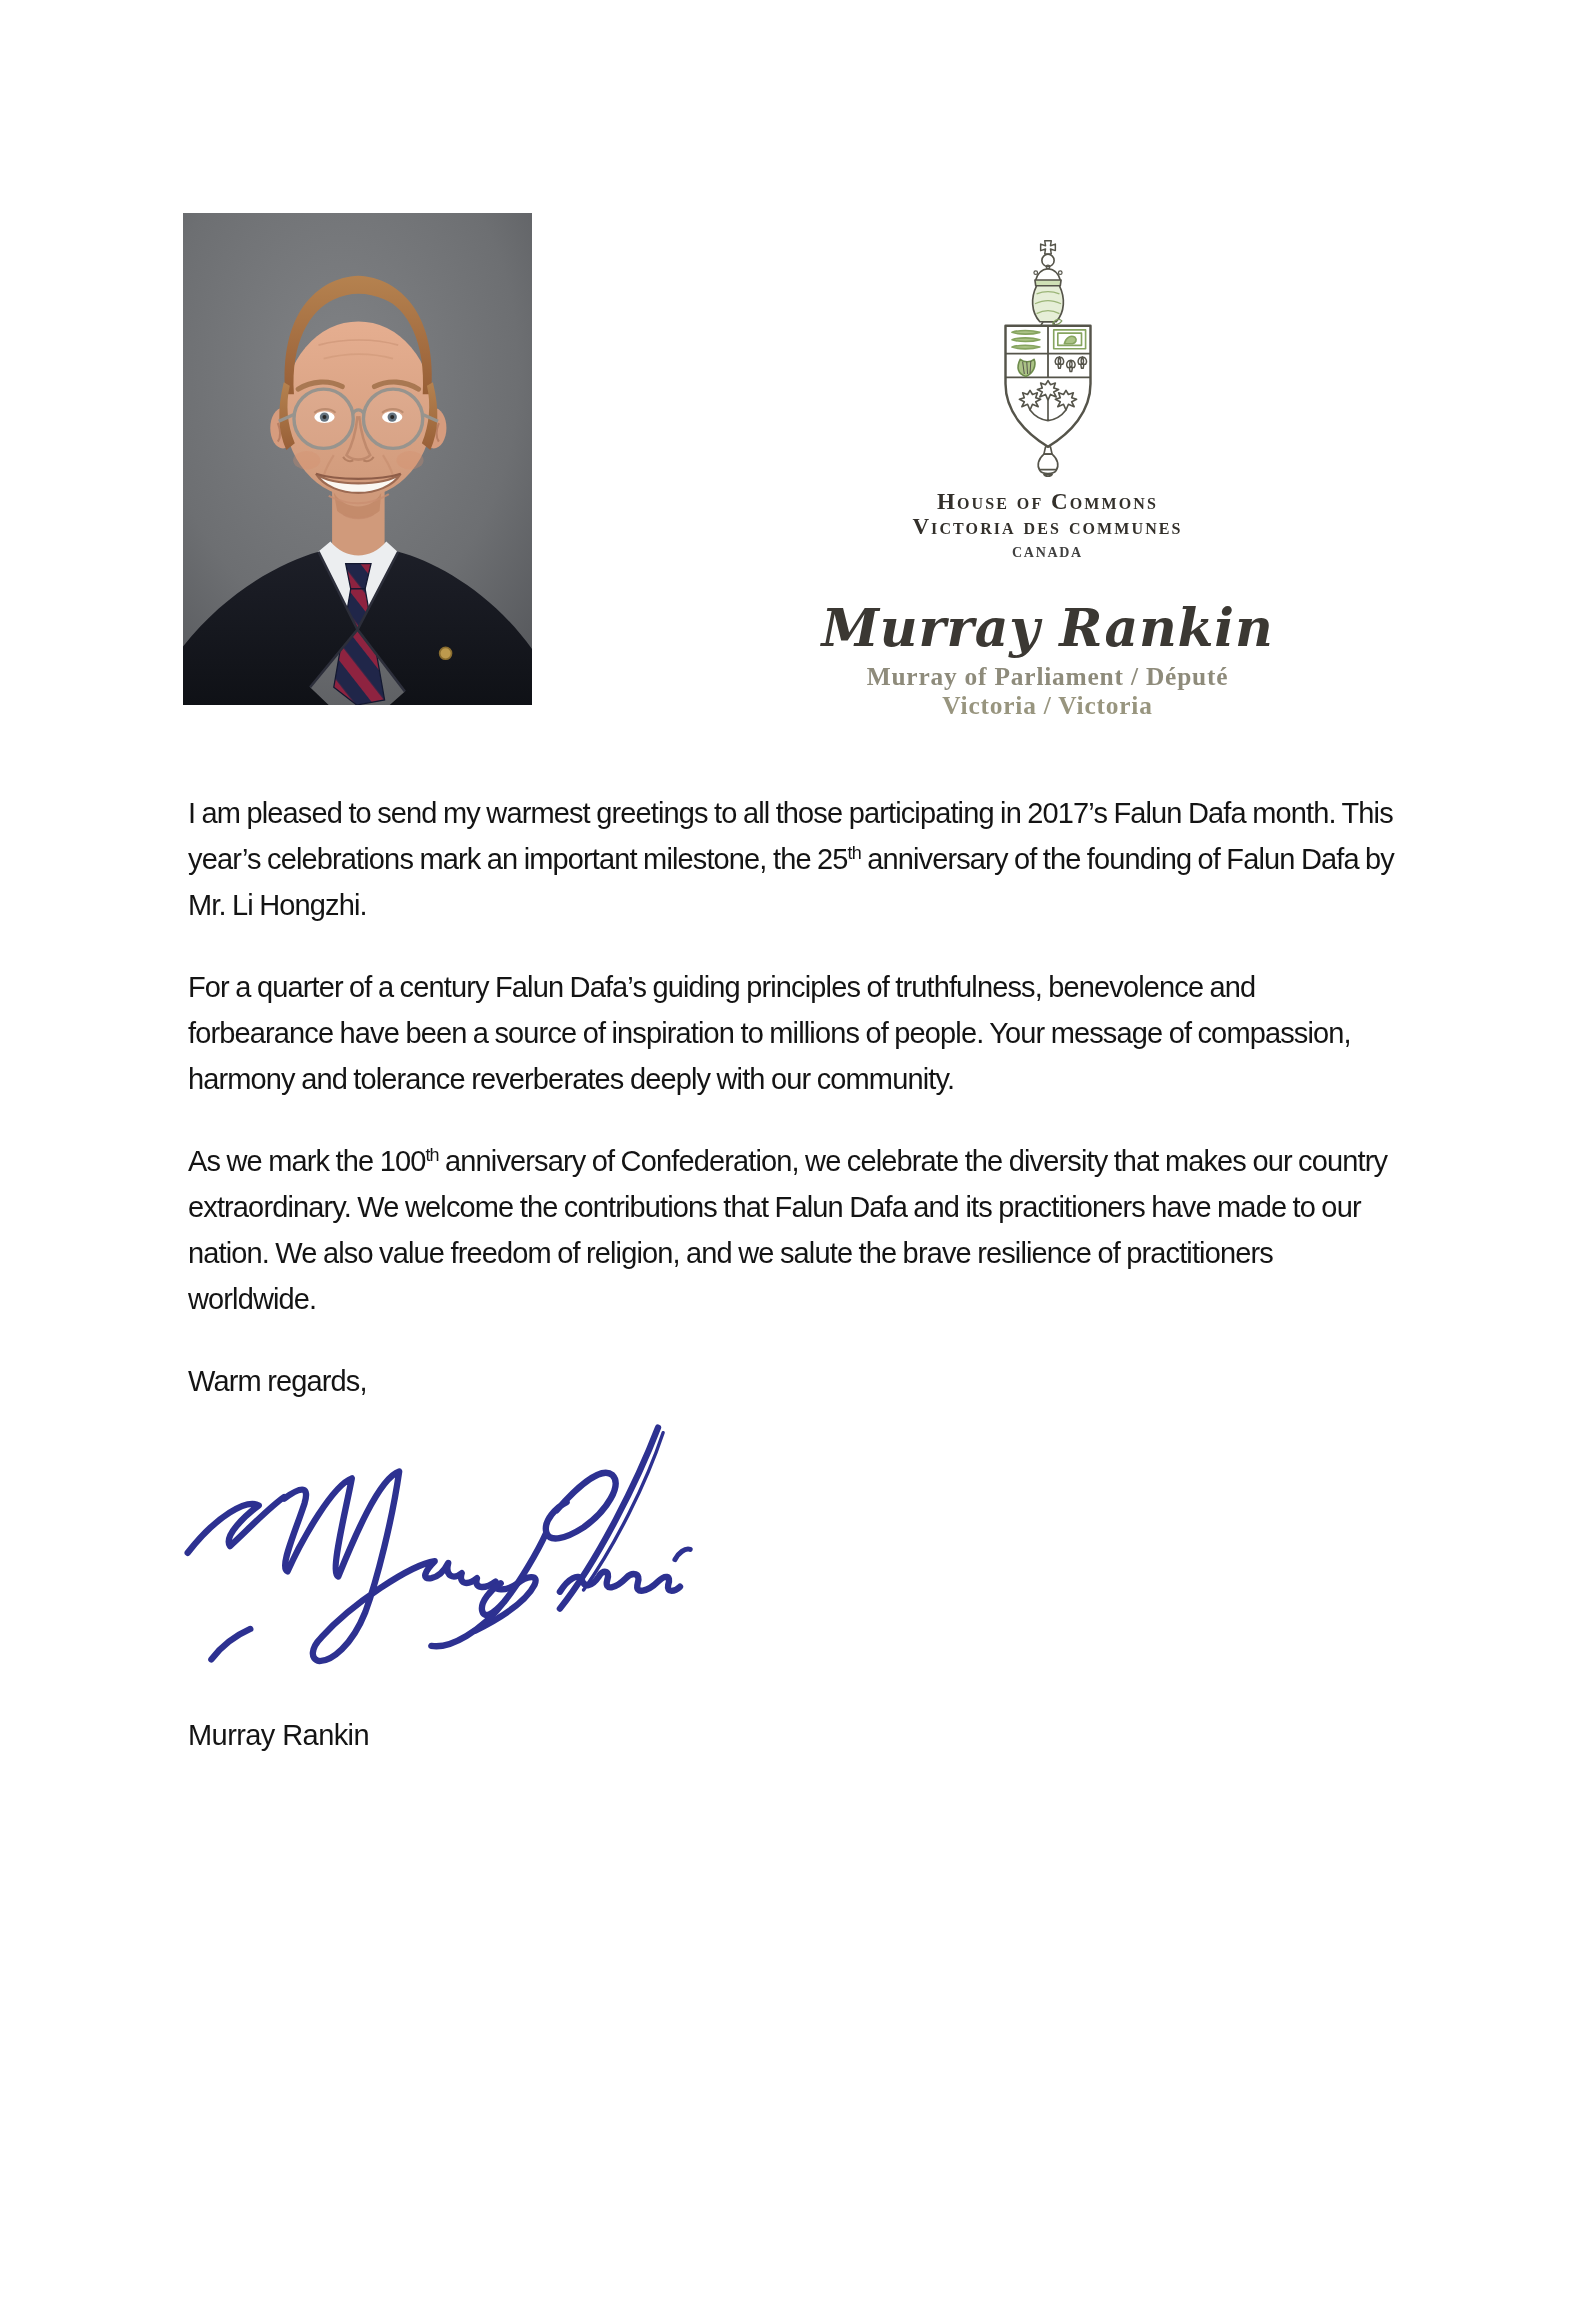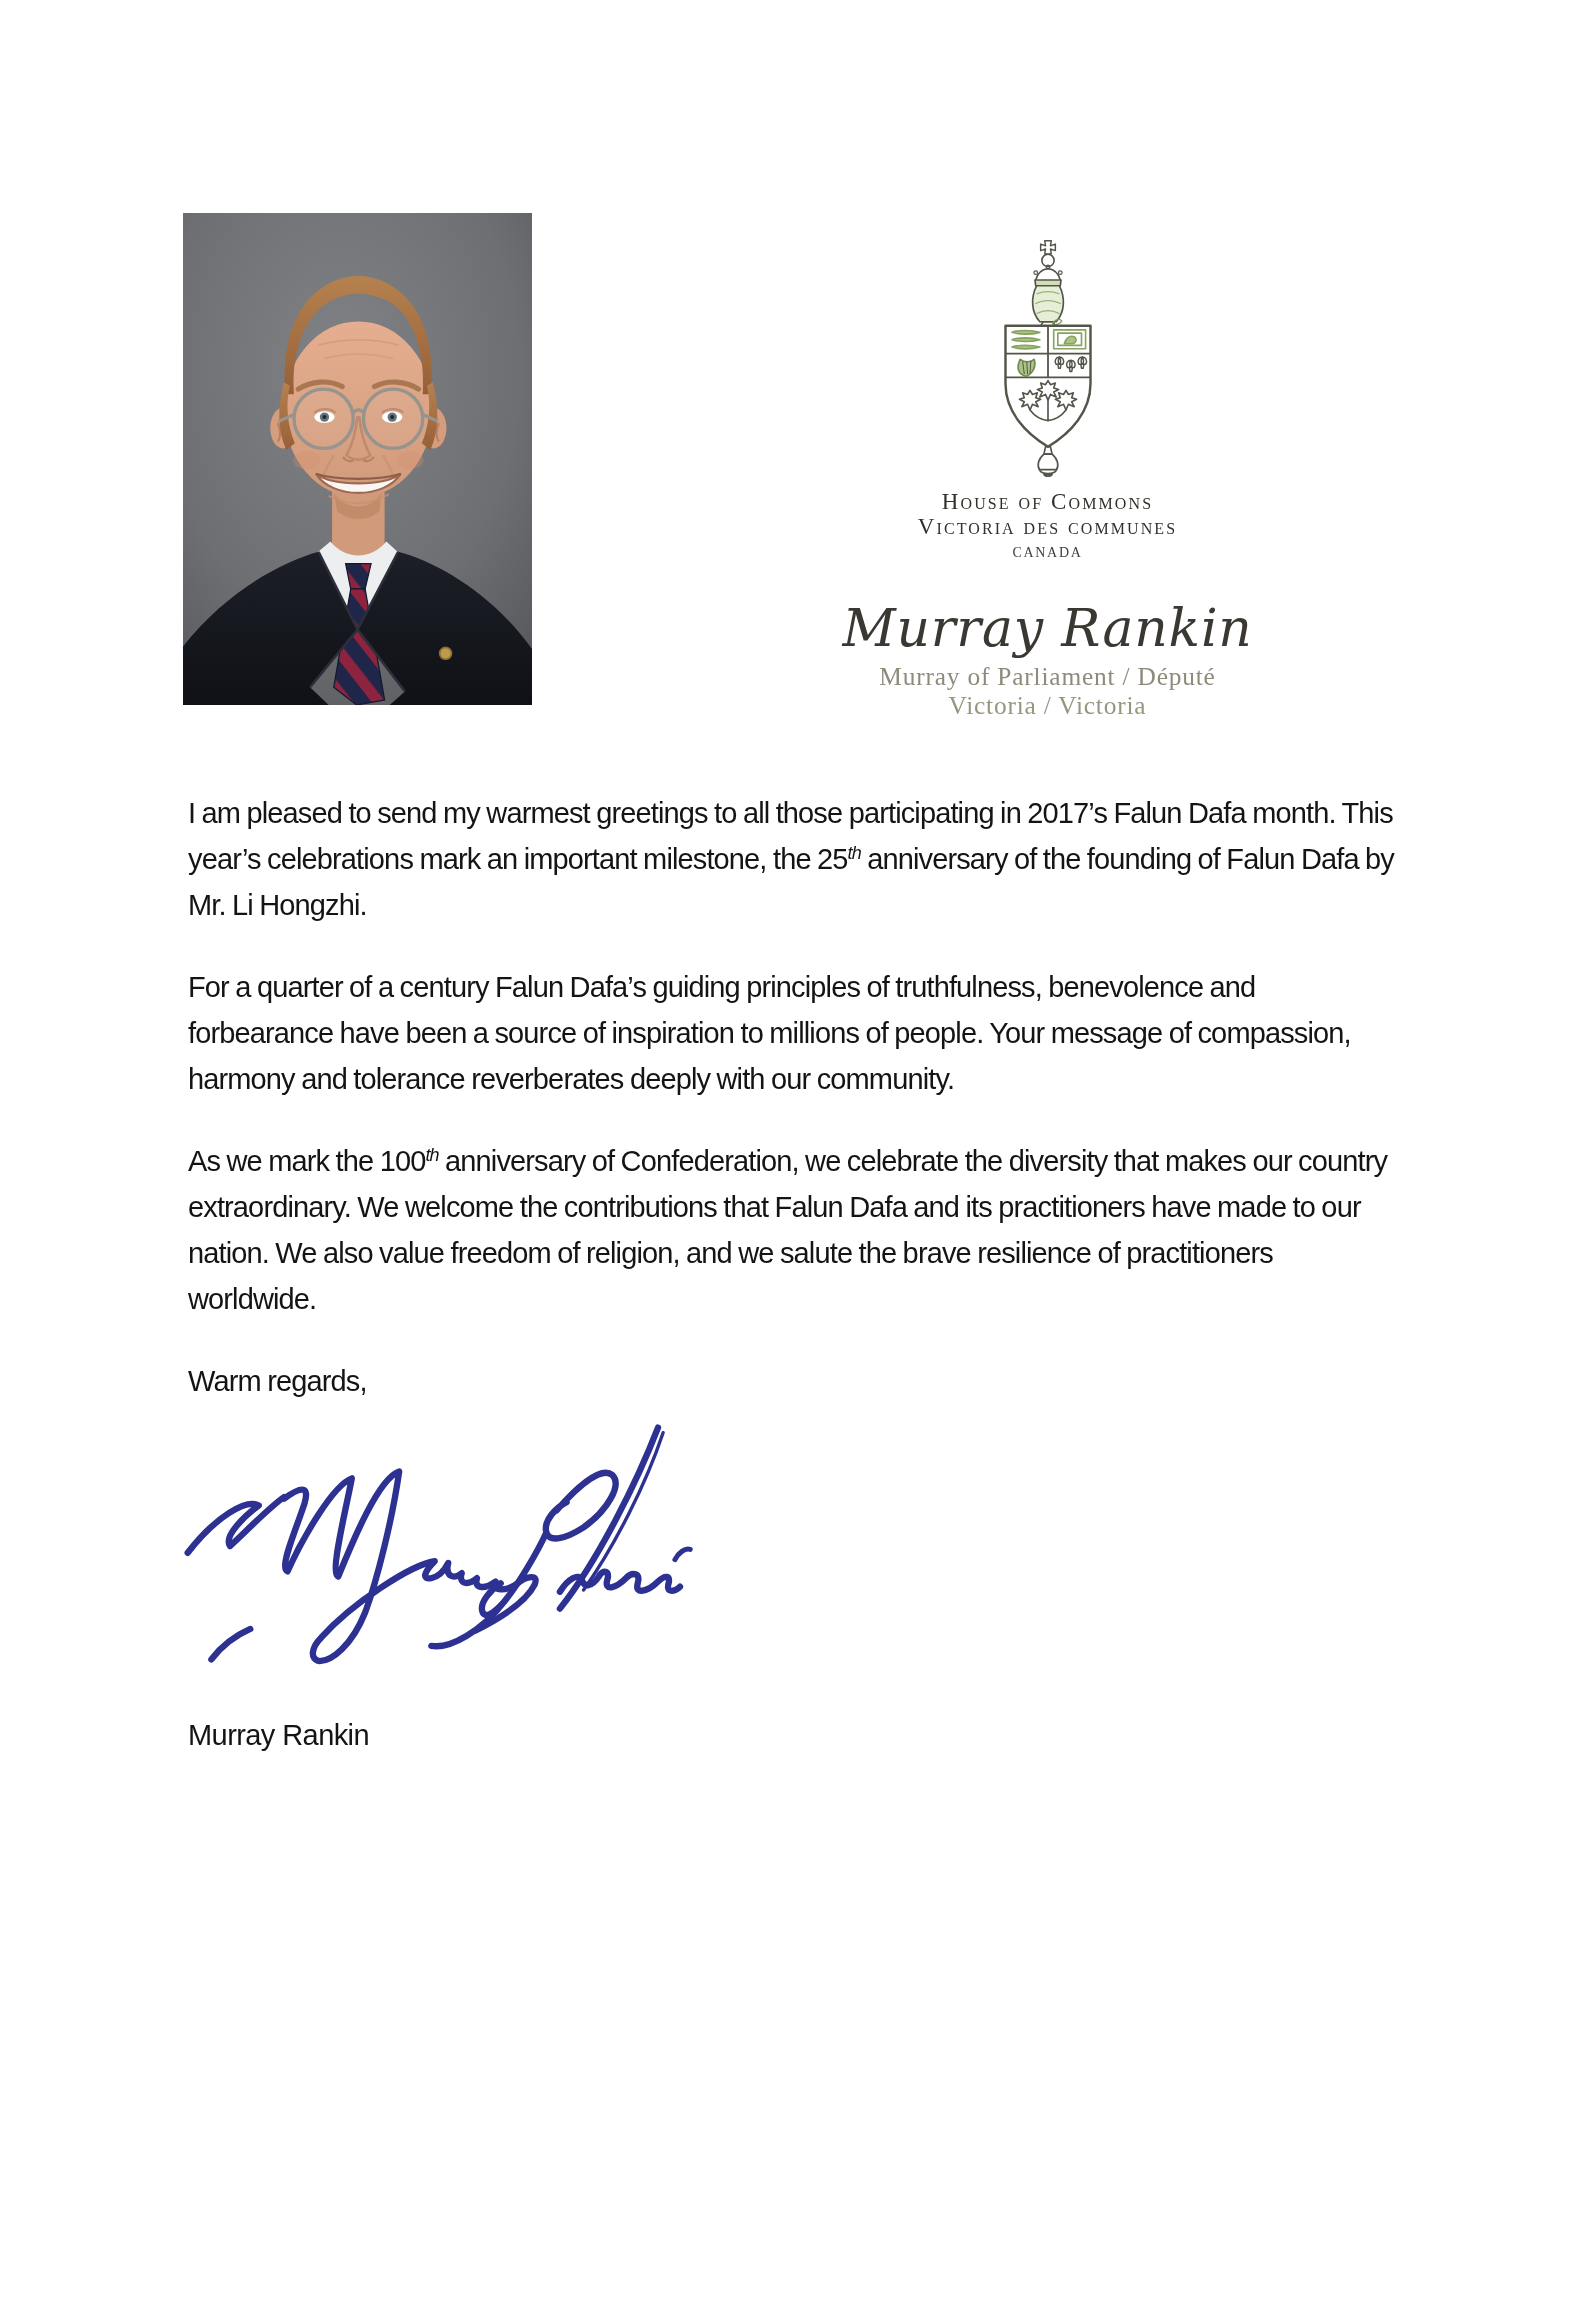--- a/index.html
+++ b/index.html
@@ -5,34 +5,34 @@
   html,body{margin:0;padding:0;background:#ffffff;}
   .page{position:relative;width:1583px;height:2319px;background:#ffffff;overflow:hidden;
         font-family:"Liberation Sans",sans-serif;color:#161616;}
 
   
   .portrait{position:absolute;left:183px;top:213px;width:349px;height:492px;}
   .portrait svg{display:block;width:100%;height:100%;}
 
   
   .letterhead{position:absolute;left:802px;top:240px;width:491px;text-align:center;
-              font-family:"Liberation Serif",serif;}
+              font-family:"Liberation Serif",serif;font-weight:bold;}
   .crest{display:block;margin:0 auto 12px auto;width:100px;height:237px;}
   .org-line{font-variant:small-caps;font-size:23px;line-height:25.4px;letter-spacing:2.1px;color:#33302b;}
   .org-country{font-size:14px;line-height:25.4px;letter-spacing:1.7px;color:#404040;}
   .script-name{margin-top:36px;font-family:"DejaVu Serif",serif;font-style:italic;
                font-size:52px;line-height:54px;letter-spacing:0.8px;color:#3b3833;}
   .muted-title{margin-top:6.8px;font-size:25.4px;line-height:29px;color:#8e8b7b;letter-spacing:0.8px;}
   .muted-riding{font-size:25.4px;line-height:29px;color:#98957f;letter-spacing:0.8px;text-align:center;}
 
   
   .body-text{position:absolute;left:188px;top:790px;width:1216px;
              font-size:29px;line-height:46px;letter-spacing:-0.03em;word-spacing:-0.8px;color:#141414;}
   .body-text p{margin:0 0 36px 0;}
-  .body-text sup{font-size:62%;line-height:0;vertical-align:baseline;position:relative;top:-0.55em;font-style:italic;}
+  .body-text sup{font-size:62%;line-height:0;vertical-align:baseline;position:relative;top:-0.55em;}
 
   
   .signature{position:absolute;left:174px;top:1409px;width:584px;height:269px;}
   .signature svg{display:block;width:100%;height:100%;}
 
   
   .sender{position:absolute;left:188px;top:1713px;font-size:29px;line-height:45px;
           letter-spacing:-0.02em;color:#141414;}
 </style>
 </head>

